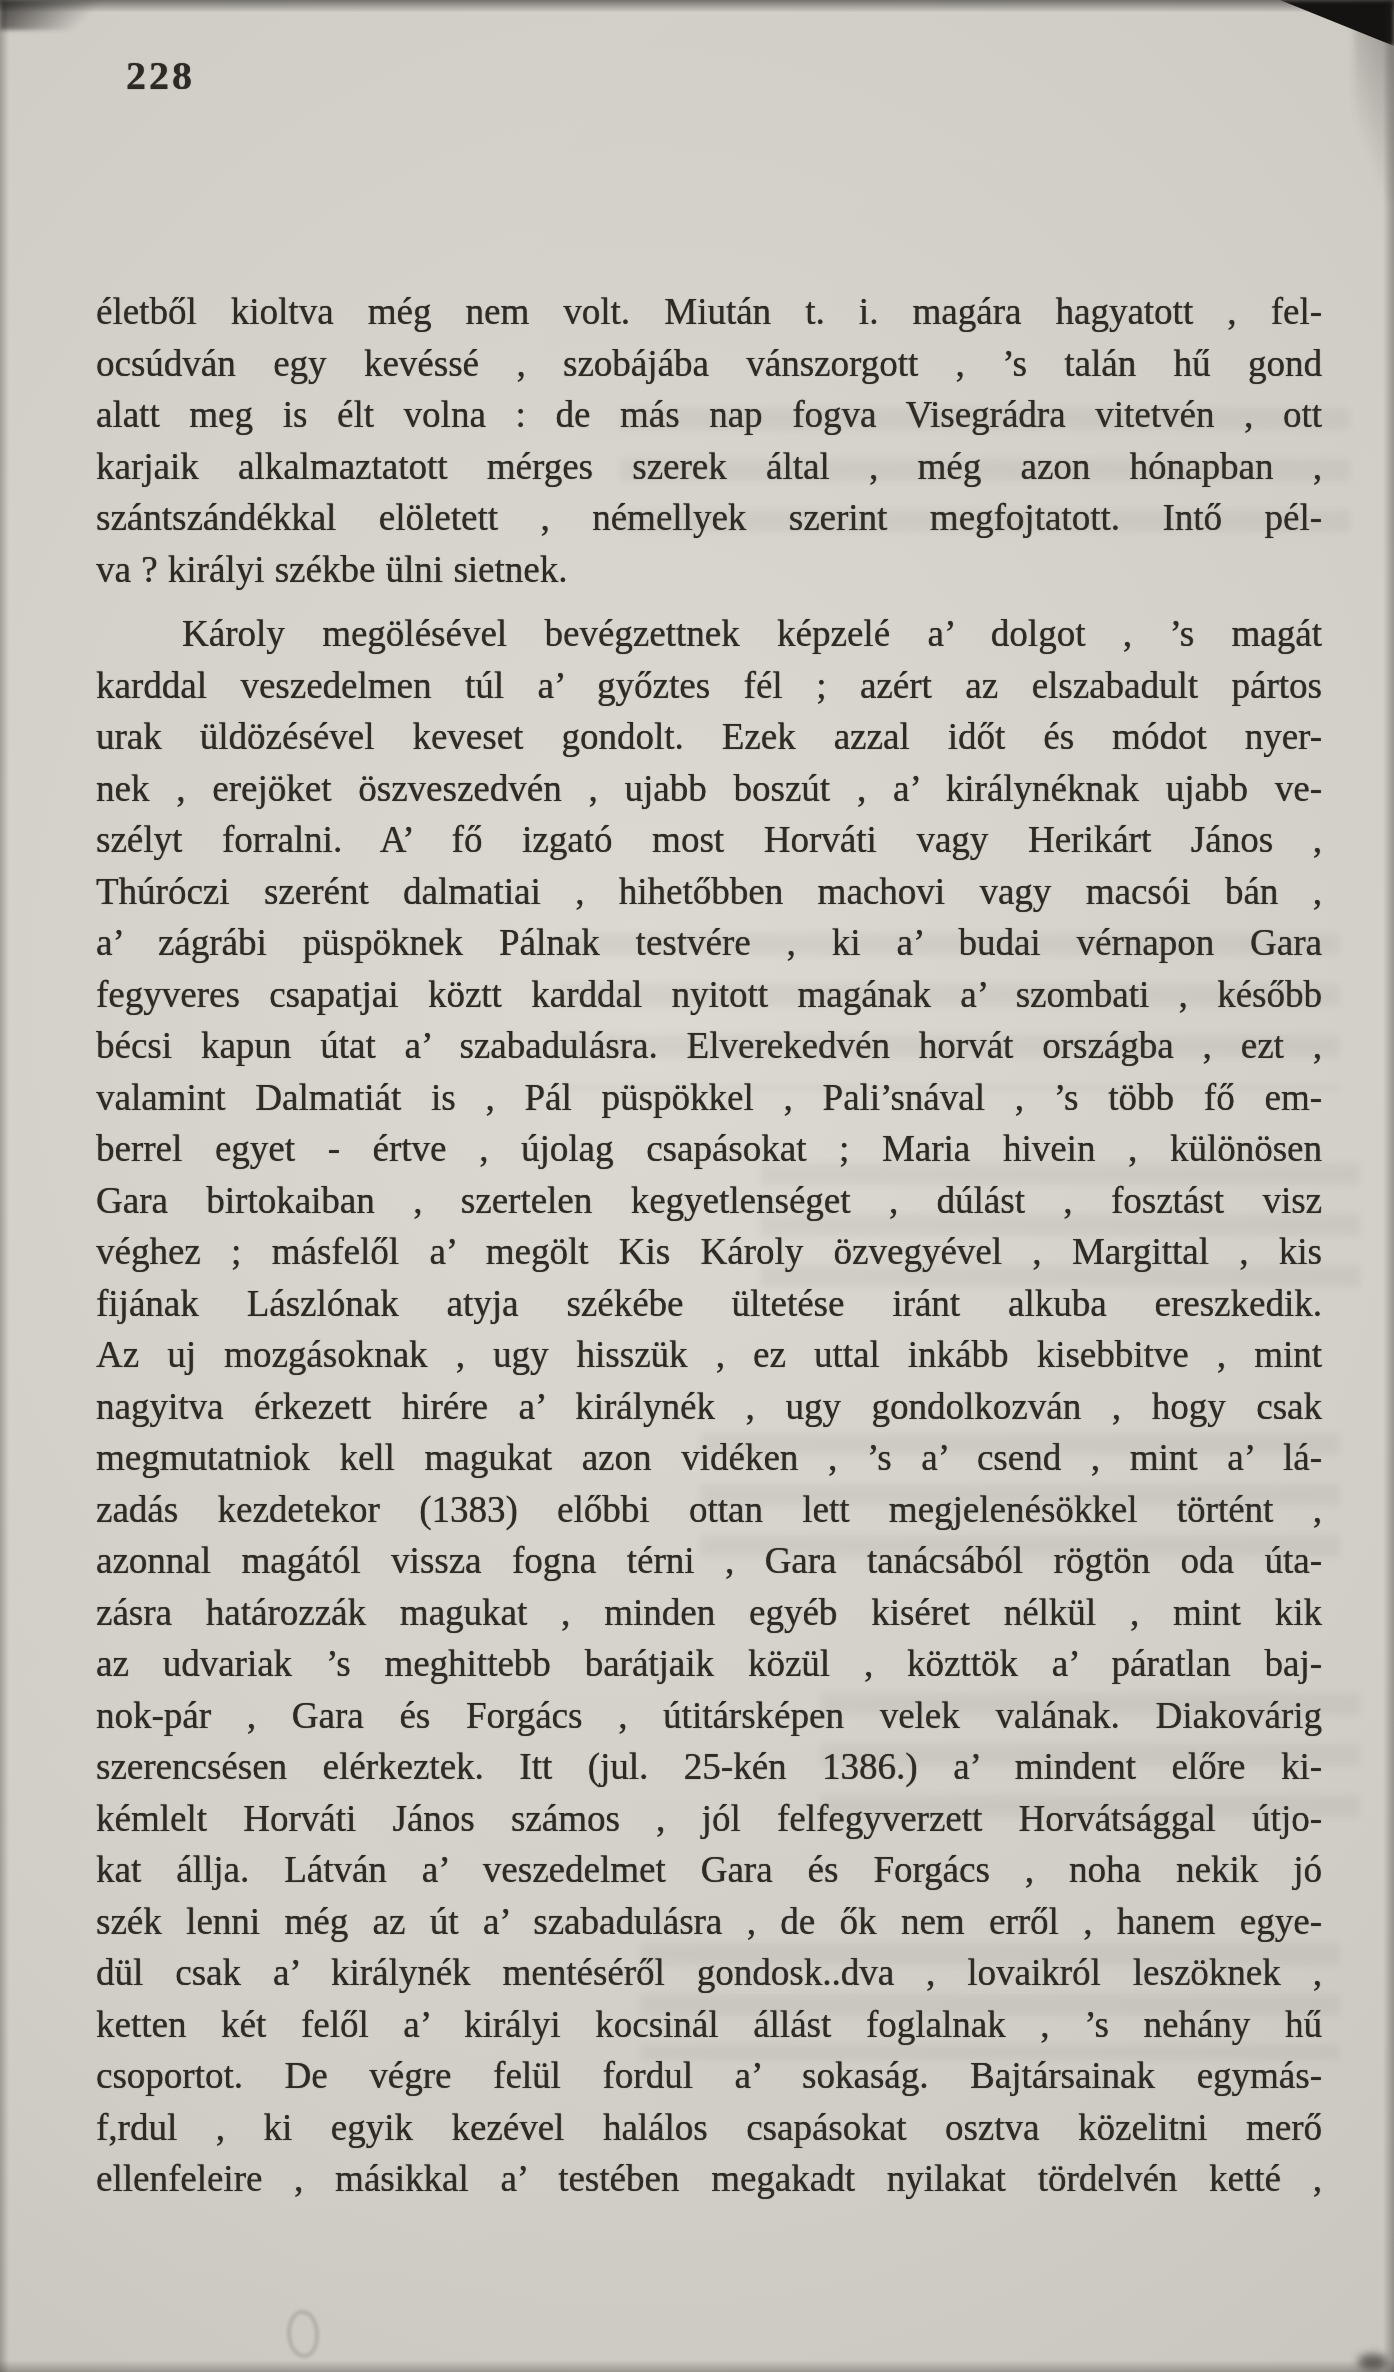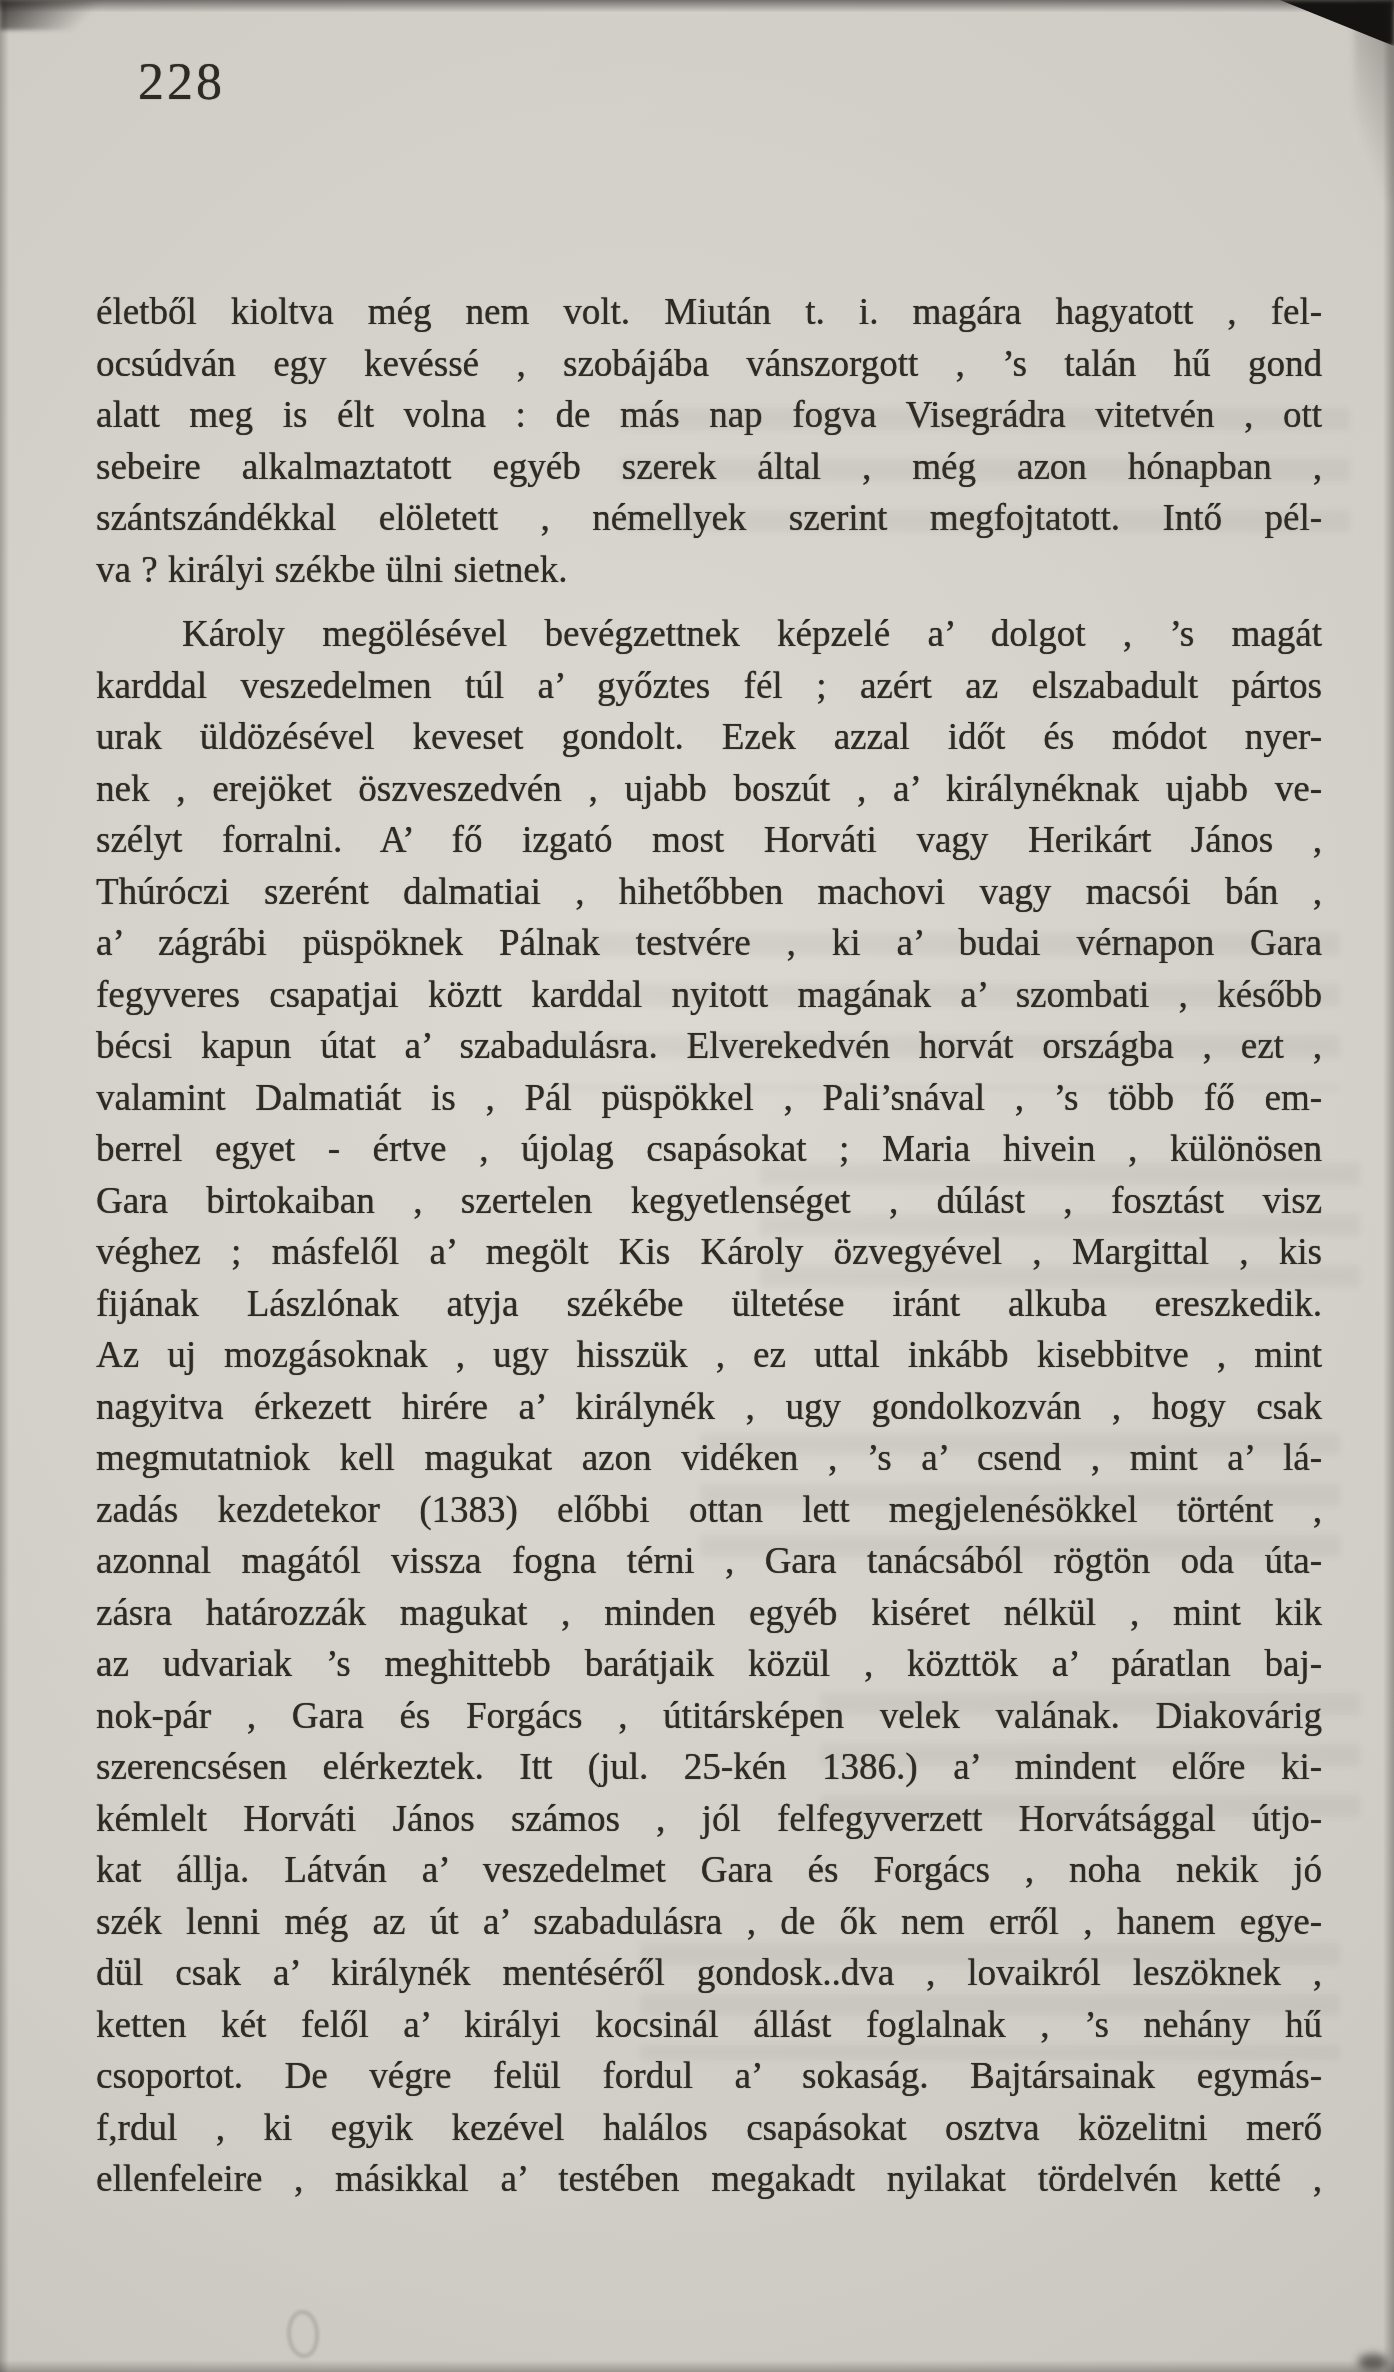--- a/index.html
+++ b/index.html
@@ -8,22 +8,22 @@
     width:1394px;height:2372px;
     overflow:hidden;
     background:
       radial-gradient(ellipse 120% 90% at 46% 42%, rgba(222,219,213,0.9) 0%, rgba(211,208,202,0.65) 55%, rgba(186,183,177,0.55) 100%),
       radial-gradient(ellipse 60% 30% at 70% 12%, rgba(200,197,191,0.5), rgba(0,0,0,0) 70%),
       radial-gradient(ellipse 50% 25% at 20% 80%, rgba(216,213,207,0.5), rgba(0,0,0,0) 70%),
       #ccc9c3;
     font-family:"Liberation Serif","DejaVu Serif",serif;
   }
   .pagenum{
-    position:absolute;left:138px;top:52px;
-    font-size:52px;font-weight:normal;letter-spacing:3px;
+    position:absolute;left:126px;top:52px;
+    font-size:40px;font-weight:bold;letter-spacing:3px;
     color:#2d2a25;text-shadow:0 0 1px rgba(45,42,37,0.8);
   }
   .textblock{
     position:absolute;left:96px;top:286px;width:1226px;
     color:#2e2b26;
     font-size:37px;
     text-shadow:0 0 1px rgba(46,43,38,0.72), 0.4px 0.4px 0 rgba(46,43,38,0.35);
   }
   .line{
     height:51.5px;line-height:51.5px;
@@ -79,21 +79,21 @@
 <body>
 
 <div id="scan">
 
   <div class="pagenum">228</div>
 
   <div class="textblock">
     <div class="line">életből kioltva még nem volt. Miután t. i. magára hagyatott , fel-</div>
     <div class="line">ocsúdván egy kevéssé , szobájába vánszorgott , ’s talán hű gond</div>
     <div class="line">alatt meg is élt volna : de más nap fogva Visegrádra vitetvén , ott</div>
-    <div class="line">sebeire alkalmaztatott egyéb szerek által , még azon hónapban ,</div>
+    <div class="line">karjaik alkalmaztatott mérges szerek által , még azon hónapban ,</div>
     <div class="line">szántszándékkal elöletett , némellyek szerint megfojtatott. Intő pél-</div>
     <div class="line par-end">va ? királyi székbe ülni sietnek.</div>
     <div class="line indent">Károly megölésével bevégzettnek képzelé a’ dolgot , ’s magát</div>
     <div class="line">karddal veszedelmen túl a’ győztes fél ; azért az elszabadult pártos</div>
     <div class="line">urak üldözésével keveset gondolt. Ezek azzal időt és módot nyer-</div>
     <div class="line">nek , erejöket öszveszedvén , ujabb boszút , a’ királynéknak ujabb ve-</div>
     <div class="line">szélyt forralni. A’ fő izgató most Horváti vagy Herikárt János ,</div>
     <div class="line">Thúróczi szerént dalmatiai , hihetőbben machovi vagy macsói bán ,</div>
     <div class="line">a’ zágrábi püspöknek Pálnak testvére , ki a’ budai vérnapon Gara</div>
     <div class="line">fegyveres csapatjai köztt karddal nyitott magának a’ szombati , később</div>

